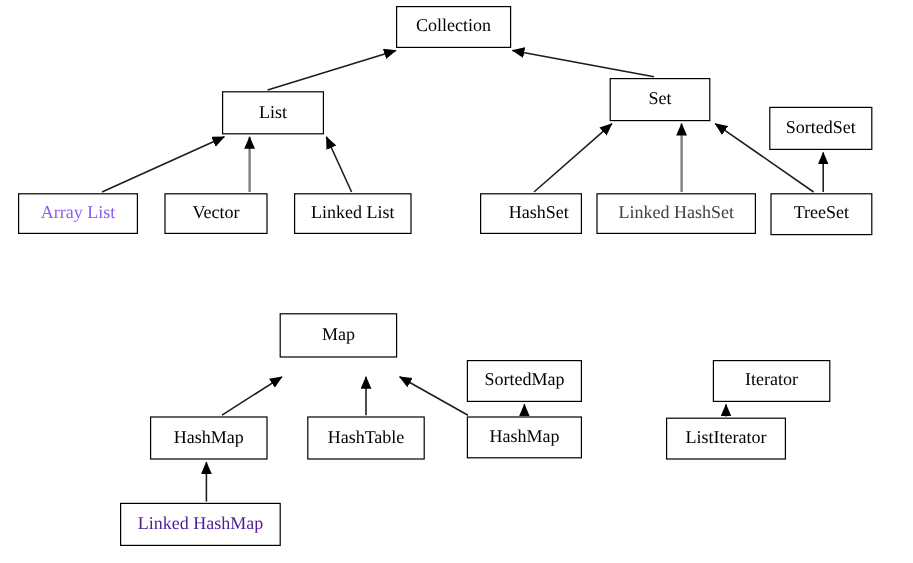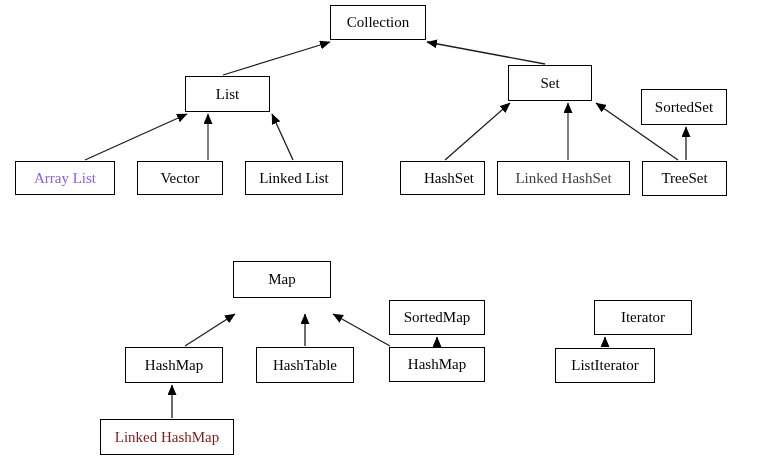--- a/index.html
+++ b/index.html
@@ -73,17 +73,17 @@
       <div class="node" style="left: 137px; top: 161px; width: 86px; height: 34px; border-color: rgb(0, 0, 0); color: rgb(0, 0, 0);">Vector</div>
       <div class="node" style="left: 245px; top: 161px; width: 98px; height: 34px; border-color: rgb(0, 0, 0); color: rgb(0, 0, 0);">Linked List</div>
       <div class="node" style="left: 400px; top: 161px; width: 85px; height: 34px; border-color: rgb(0, 0, 0); color: rgb(0, 0, 0); padding-left: 13px;">HashSet</div>
       <div class="node" style="left: 497px; top: 161px; width: 133px; height: 34px; border-color: rgb(0, 0, 0); color: #404040; text-align: center;">Linked HashSet</div>
       <div class="node" style="left: 642px; top: 161px; width: 85px; height: 35px; border-color: rgb(0, 0, 0); color: rgb(0, 0, 0);">TreeSet</div>
       <div class="node" style="left: 233px; top: 261px; width: 98px; height: 37px; border-color: rgb(0, 0, 0); color: rgb(0, 0, 0);">Map</div>
       <div class="node" style="left: 389px; top: 300px; width: 96px; height: 35px; border-color: rgb(0, 0, 0); color: rgb(0, 0, 0);">SortedMap</div>
       <div class="node" style="left: 125px; top: 347px; width: 98px; height: 36px; border-color: rgb(0, 0, 0); color: rgb(0, 0, 0);">HashMap</div>
       <div class="node" style="left: 256px; top: 347px; width: 98px; height: 36px; border-color: rgb(0, 0, 0); color: rgb(0, 0, 0);">HashTable</div>
       <div class="node" style="left: 389px; top: 347px; width: 96px; height: 35px; border-color: rgb(0, 0, 0); color: rgb(0, 0, 0);">HashMap</div>
-      <div class="node" style="left: 100px; top: 419px; width: 134px; height: 36px; border-color: rgb(0, 0, 0); color: #7f1d1d;">Linked HashMap</div>
+      <div class="node" style="left: 100px; top: 419px; width: 134px; height: 36px; border-color: rgb(0, 0, 0); color: #4c1d95;">Linked HashMap</div>
       <div class="node" style="left: 557px; top: 300px; width: 98px; height: 35px; border-color: rgb(0, 0, 0); color: rgb(0, 0, 0); margin-left: 37px;">Iterator</div>
       <div class="node" style="left: 555px; top: 348px; width: 100px; height: 35px; border-color: rgb(0, 0, 0); color: rgb(0, 0, 0);">ListIterator</div>
     </div>
 </div>
 
 </body></html>

